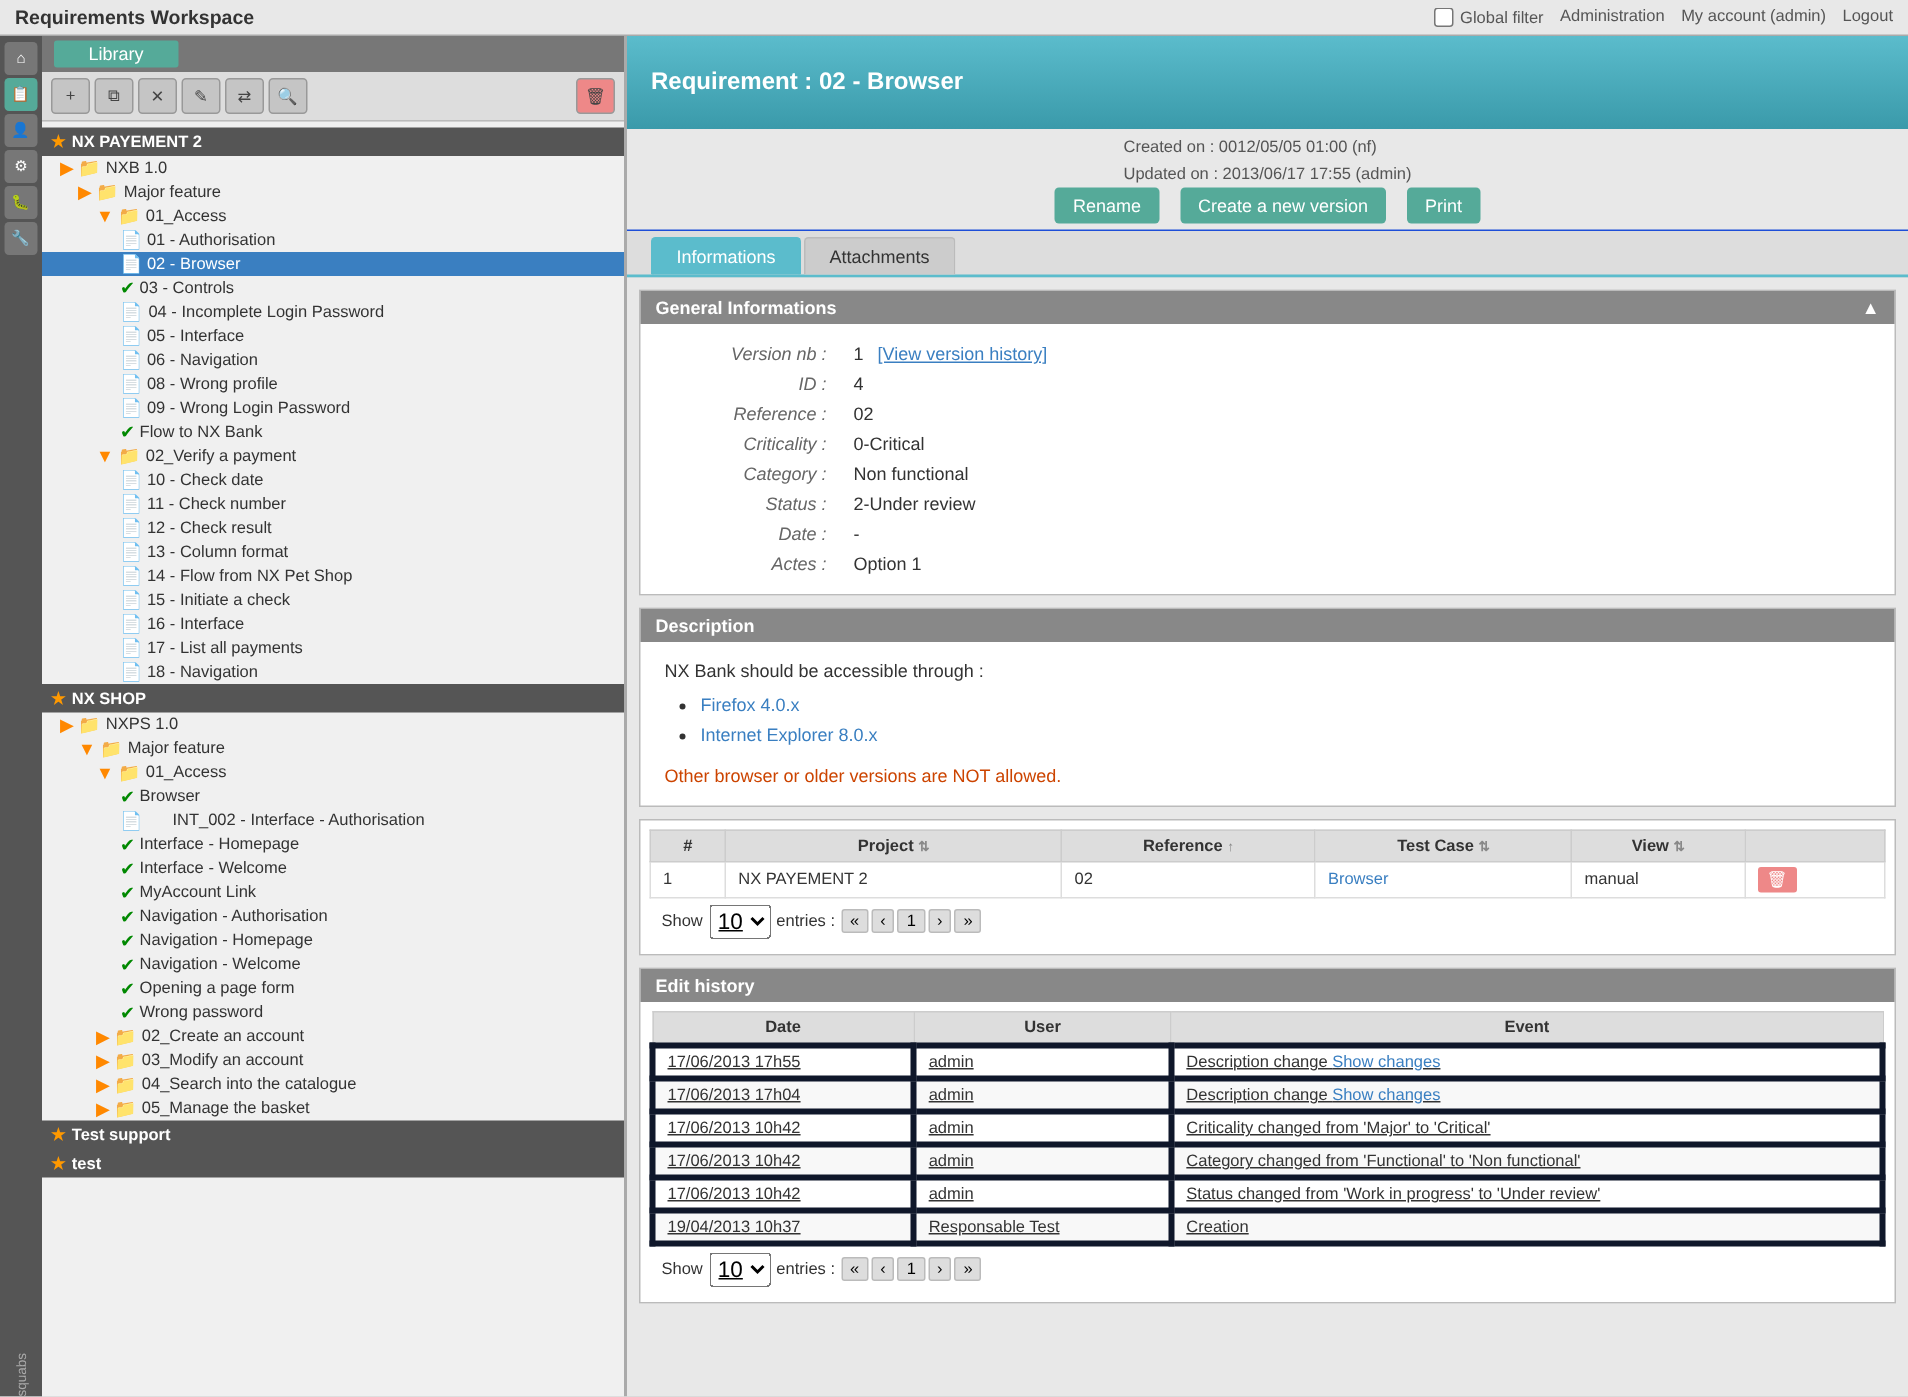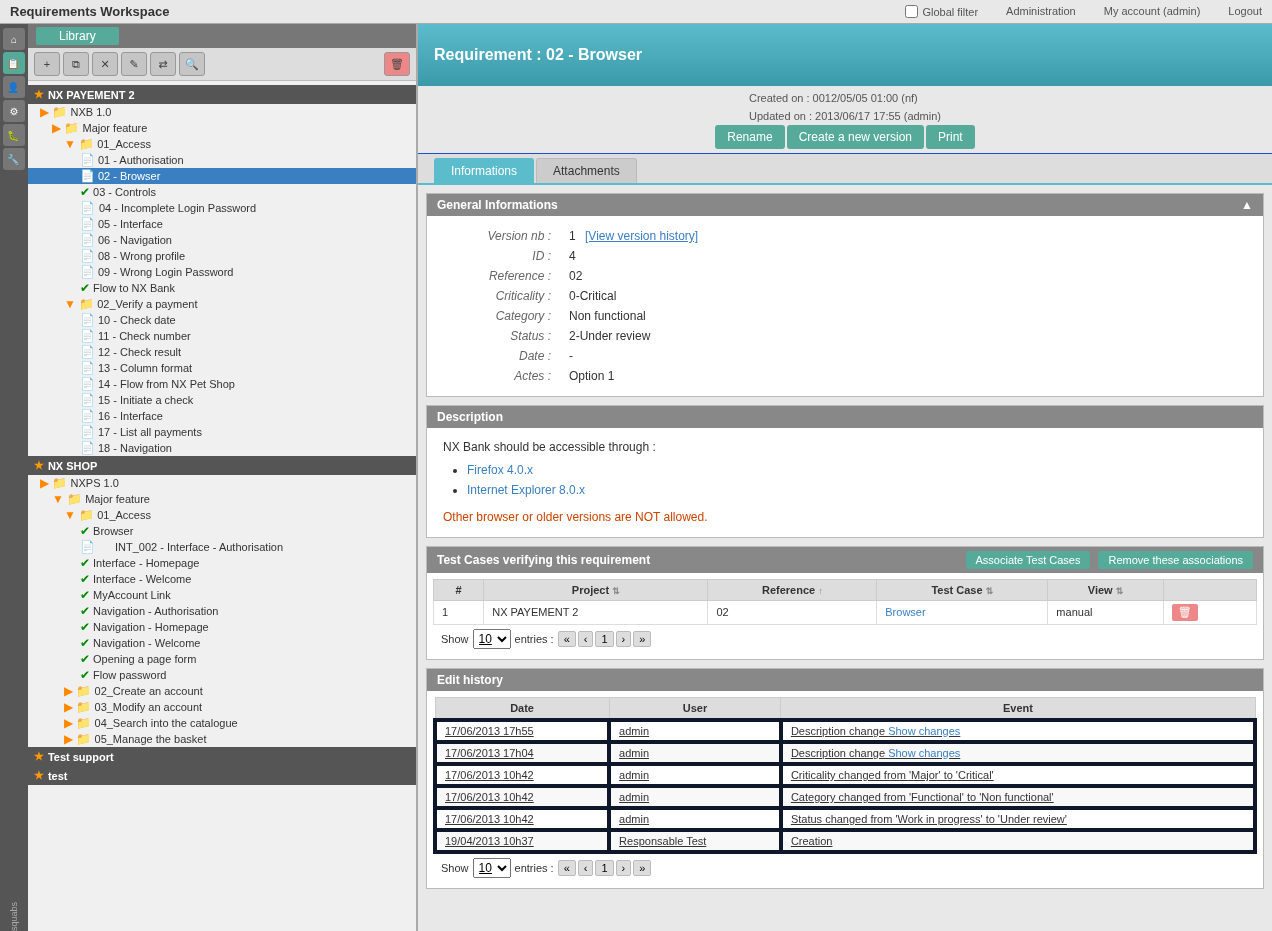--- a/index.html
+++ b/index.html
@@ -1,21 +1,21 @@
 <!DOCTYPE html>
 <html><head>
   <meta charset="utf-8">
   <style>
     * { margin: 0; padding: 0; box-sizing: border-box; }
     body { font-family: Arial, sans-serif; font-size: 12px; background: #c8c8c8; color: #333; overflow: hidden; }
     
     
     .top-bar { display: flex; justify-content: space-between; align-items: center; background: #e8e8e8; padding: 4px 10px; border-bottom: 1px solid #aaa; height: 24px; }
     .top-bar-title { font-weight: bold; font-size: 13px; color: #333; }
-    .top-bar-right { display: flex; gap: 28px; font-size: 11px; }
+    .top-bar-right { display: flex; gap: 11px; font-size: 11px; }
     .top-bar-right a { color: #555; text-decoration: none; }
     .global-filter-check { display: flex; align-items: center; gap: 4px; }
     
     
     .main-layout { display: flex; height: calc(931px - 24px); }
     
     
     .icon-sidebar { width: 28px; background: #555; display: flex; flex-direction: column; align-items: center; padding-top: 4px; gap: 2px; }
     .icon-sidebar .icon-btn { width: 22px; height: 22px; background: #777; border-radius: 3px; display: flex; align-items: center; justify-content: center; color: white; font-size: 10px; cursor: pointer; }
     .icon-sidebar .icon-btn.active { background: #5a9; }
@@ -36,21 +36,21 @@
     .tree-item .label { font-size: 11px; }
     
     
     .tree-group { background: #555; color: white; display: flex; align-items: center; padding: 3px 6px; font-weight: bold; font-size: 11px; }
     
     
     .content-panel { flex: 1; display: flex; flex-direction: column; overflow: hidden; }
     .req-title-bar { background: linear-gradient(to bottom, #5bbccc, #3a9aaa); color: white; padding: 22px 16px; font-size: 16px; font-weight: bold; }
     .req-meta { background: #e8e8e8; padding: 4px 4px; font-size: 11px; color: #555; border-bottom: 1px solid #1d4ed8; display: flex; justify-content: space-between; align-items: center; flex-direction: column; }
     .req-meta-left { line-height: 1.6; }
-    .req-meta-right { display: flex; gap: 2px; }
+    .req-meta-right { display: flex; gap: 14px; }
     .btn-action { background: #5a9; color: white; border: none; padding: 5px 12px; border-radius: 3px; cursor: pointer; font-size: 12px; }
     .btn-print { background: #5a9; color: white; border: none; padding: 5px 12px; border-radius: 3px; cursor: pointer; font-size: 12px; }
     
     
     .tabs-bar { display: flex; background: #ddd; border-bottom: 2px solid #5bbccc; padding-top: 4px; padding-left: 16px; gap: 2px; }
     .tab-item { padding: 5px 16px; font-size: 12px; cursor: pointer; border-radius: 3px 3px 0 0; background: #ccc; border: 1px solid #bbb; border-bottom: none; }
     .tab-item.active { background: #5bbccc; color: white; border-color: #5bbccc; }
     
     
     .content-body { flex: 1; overflow-y: auto; background: #e8e8e8; padding: 8px; }
@@ -82,21 +82,21 @@
     .data-table { width: 100%; border-collapse: collapse; font-size: 11px; }
     .data-table th { background: #ddd; border: 1px solid #ccc; padding: 4px 8px; text-align: center; color: #333; }
     .data-table td { border: 1px solid #ddd; padding: 3px 8px; }
     .data-table tr:nth-child(even) { background: #f8f8f8; }
     .data-table .link { color: #3a7fc1; text-decoration: none; cursor: pointer; }
     .data-table .sort-icon { font-size: 9px; color: #888; }
     .delete-btn { background: #e88; color: white; border: none; padding: 2px 6px; border-radius: 2px; cursor: pointer; font-size: 11px; }
     
     
     .pagination { display: flex; align-items: center; gap: 4px; padding: 4px 8px; font-size: 11px; }
-    .pagination select { font-size: 12px; padding: 1px; text-decoration: underline; }
+    .pagination select { font-size: 15px; padding: 1px; text-decoration: underline; }
     .pagination .page-btns { display: flex; gap: 2px; }
     .pagination .page-btn { background: #ddd; border: 1px solid #bbb; padding: 1px 5px; cursor: pointer; font-size: 11px; border-radius: 2px; }
     
     
     .history-table { width: 100%; border-collapse: collapse; font-size: 11px; }
     .history-table th { background: #ddd; border: 1px solid #ccc; padding: 4px 8px; text-align: center; color: #333; }
     .history-table td { border: 4px solid #0f172a; padding: 3px 8px; text-decoration: underline; }
     .history-table tr:nth-child(even) { background: #f8f8f8; }
     .history-table .link { color: #3a7fc1; text-decoration: none; cursor: pointer; }
     
@@ -312,21 +312,21 @@
       <div class="tree-item" style="padding-left:52px;">
         <span class="check-icon">✔</span>
         <span class="label" style="margin-left:3px;">Navigation - Welcome</span>
       </div>
       <div class="tree-item" style="padding-left:52px;">
         <span class="check-icon">✔</span>
         <span class="label" style="margin-left:3px;">Opening a page form</span>
       </div>
       <div class="tree-item" style="padding-left:52px;">
         <span class="check-icon">✔</span>
-        <span class="label" style="margin-left:3px;">Flow password</span>
+        <span class="label" style="margin-left:3px;">Wrong password</span>
       </div>
       <div class="tree-item" style="padding-left:36px;">
         <span class="folder-icon">▶ 📁</span>
         <span class="label" style="margin-left:3px;">02_Create an account</span>
       </div>
       <div class="tree-item" style="padding-left:36px;">
         <span class="folder-icon">▶ 📁</span>
         <span class="label" style="margin-left:3px;">03_Modify an account</span>
       </div>
       <div class="tree-item" style="padding-left:36px;">
@@ -431,25 +431,20 @@
           <p>NX Bank should be accessible through :</p>
           <ul>
             <li><a href="#" class="link">Firefox 4.0.x</a></li>
             <li><a href="#" class="link">Internet Explorer 8.0.x</a></li>
           </ul>
           <p class="warning" style="margin-top:8px;">Other browser or older versions are NOT allowed.</p>
         </div>
       </div>
 
       <div class="section">
-        <div class="test-cases-header">
-          <span class="title">Test Cases verifying this requirement</span>
-          <button class="btn-tc">Associate Test Cases</button>
-          <button class="btn-tc">Remove these associations</button>
-        </div>
         <div style="padding:6px;">
           <table class="data-table">
             <thead>
               <tr>
                 <th>#</th>
                 <th style="cursor:pointer;">
                   <span>Project</span>
                   <span class="sort-icon">⇅</span>
                 </th>
                 <th style="cursor:pointer;">

